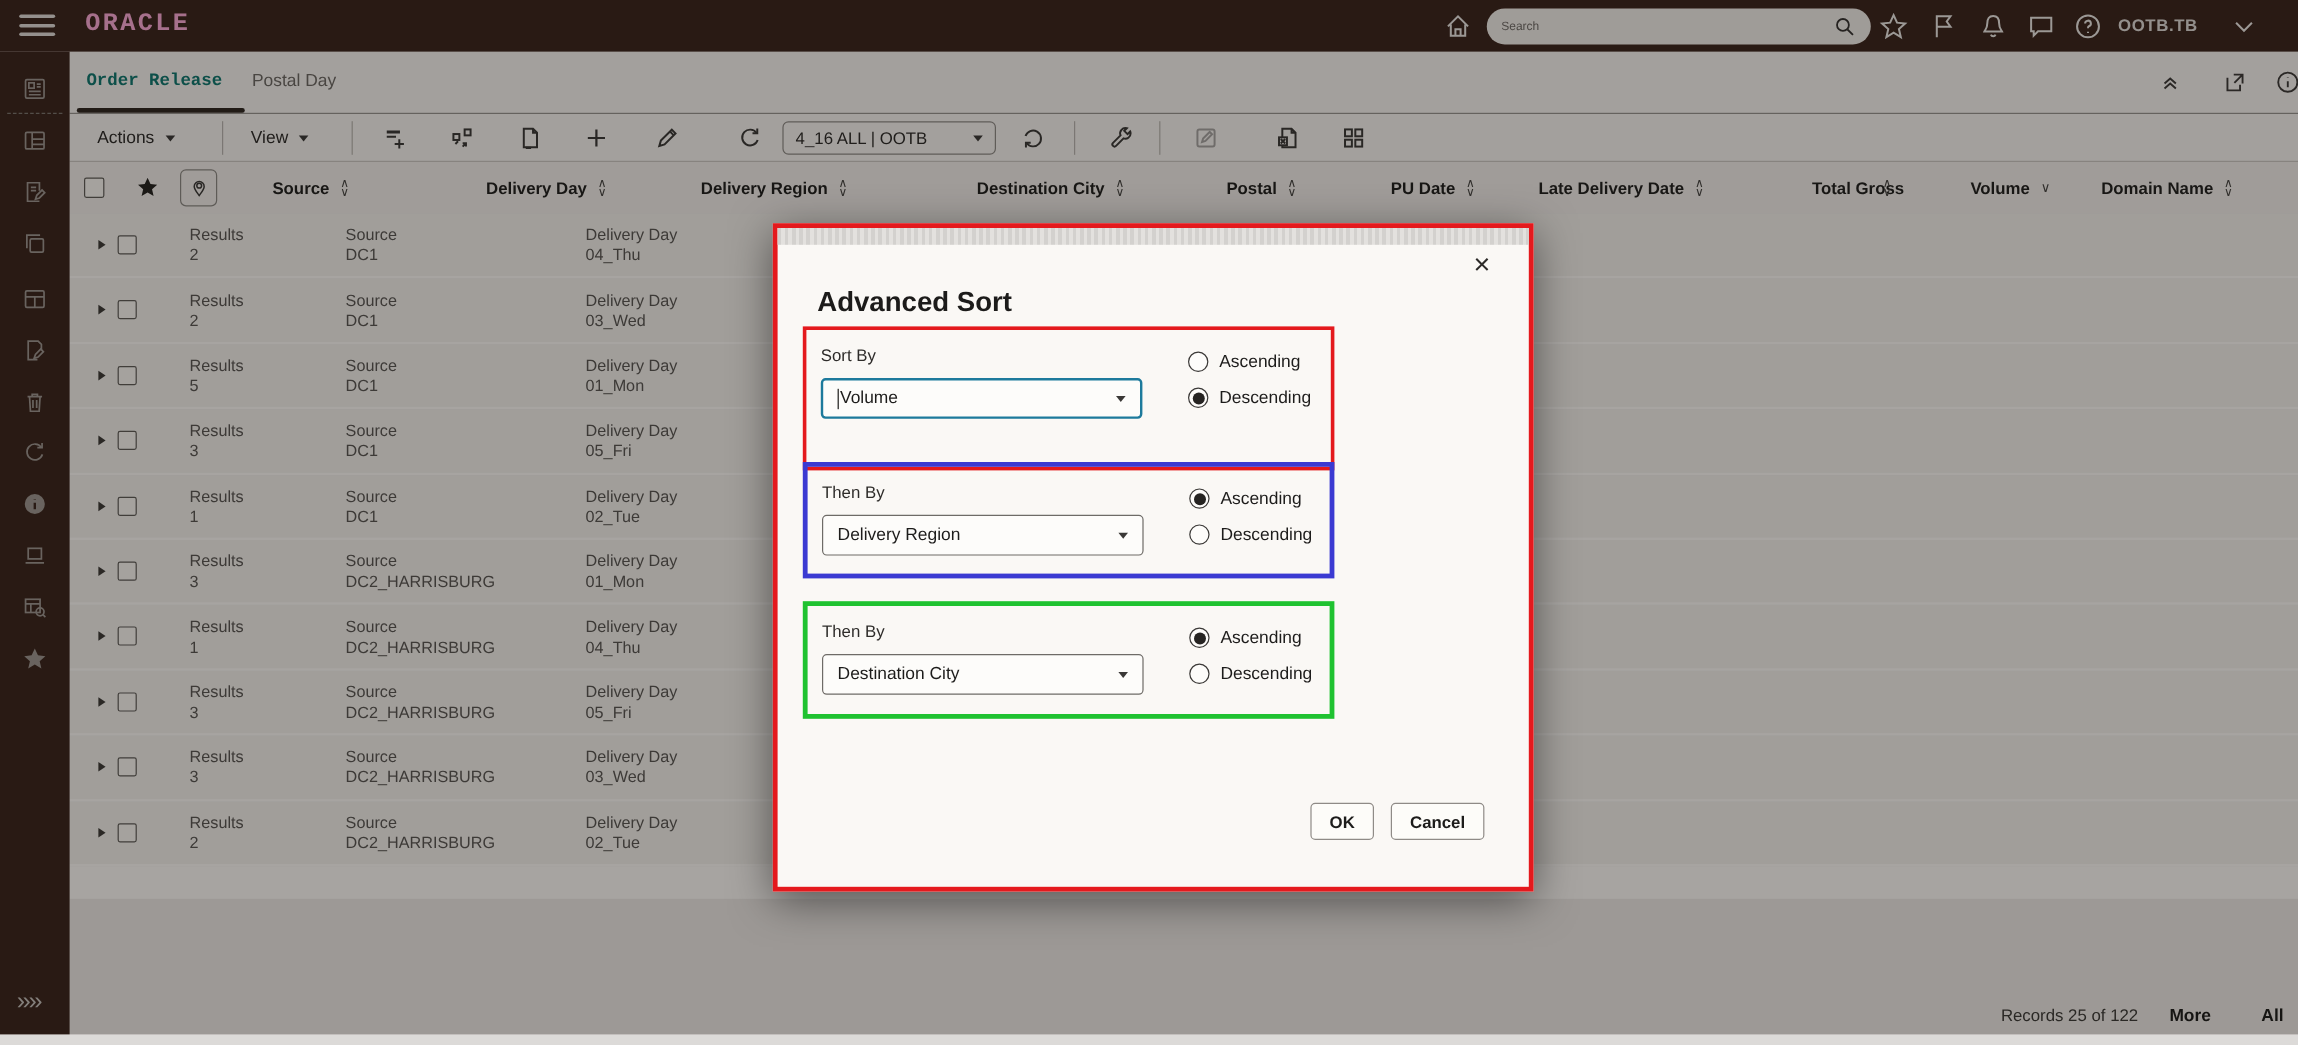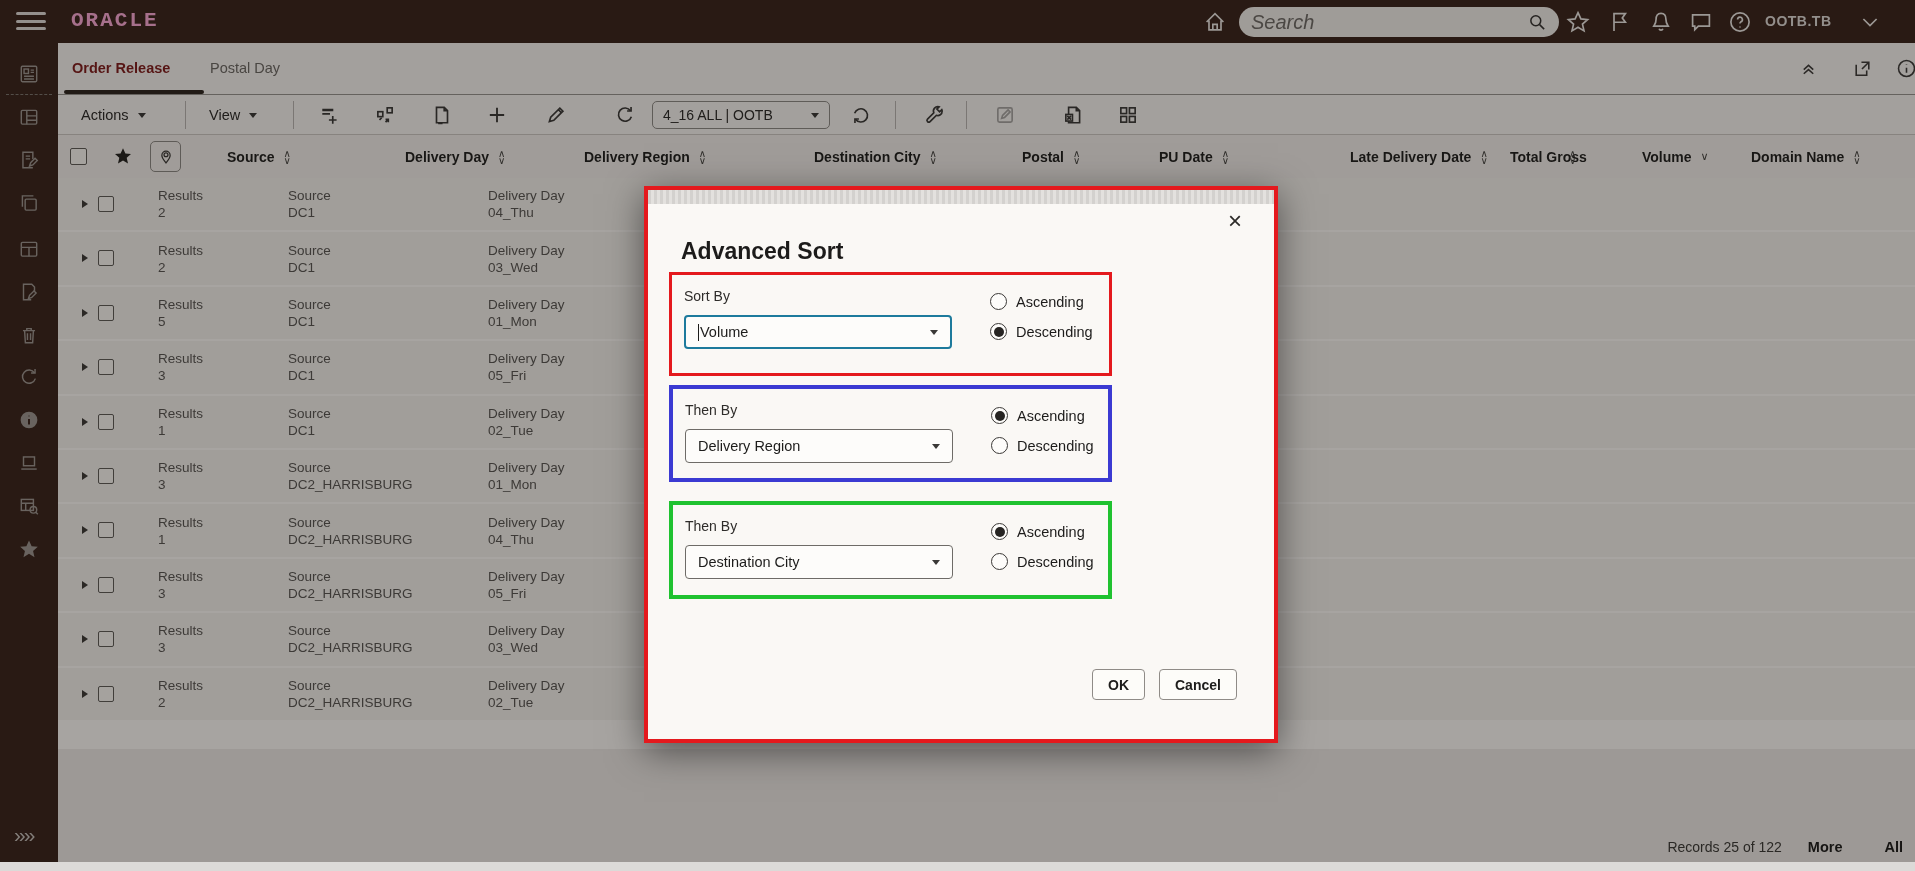--- a/index.html
+++ b/index.html
@@ -8,38 +8,38 @@
 
   
   .topbar { position:absolute; left:0; top:0; width:1915px; height:43px; background:#3a241c; z-index:10; }
   .hamburger { position:absolute; left:16px; top:12px; width:30px; height:19px; cursor:pointer; }
   .hamburger span { display:block; height:3px; background:#ded9d6; border-radius:2px; margin-bottom:4.5px; }
   .brand { position:absolute; left:71px; top:9px; font-size:21px; font-weight:700; letter-spacing:2px; color:#f9a8d4;font-family:Liberation Mono, monospace; }
   .apptitle { position:absolute; left:214px; top:12px; font-size:17px; color:#f6f3f1; }
   .tb-ic { position:absolute; top:10px; width:24px; height:24px; color:#e9e5e2; }
   .tb-ic svg { width:100%; height:100%; stroke:currentColor; fill:none; stroke-width:1.4; }
   .searchpill { position:absolute; left:1239px; top:7px; width:320px; height:30px; border-radius:15px; background:#efebe7; display:flex; align-items:center; padding:0 12px; }
-  .search-ph { flex:1; font-size:20px; color:#6e6a66;font-style:italic; }
+  .search-ph { flex:1; font-size:10px; color:#6e6a66; }
   .sp-ic { width:19px; height:19px; color:#33312f; }
   .sp-ic svg { width:100%; height:100%; stroke:currentColor; fill:none; stroke-width:1.6; }
   .usermenu { position:absolute; left:1765px; top:13px; font-size:14px; font-weight:700; color:#dcd7d4; letter-spacing:.5px; }
 
   
   .sidebar { position:absolute; left:0; top:43px; width:58px; height:828px; background:#3a241c; z-index:10; }
   .sico { position:absolute; left:18px; width:22px; height:22px; color:#9b948f; }
   .sico svg { width:100%; height:100%; stroke:currentColor; fill:none; stroke-width:1.3; }
   .sidesep { position:absolute; left:6px; top:51px; width:46px; border-top:1px dashed #7a736e; }
   .sexpand { position:absolute; left:14px; top:780px; font-size:21px; color:#c4bfbb; letter-spacing:-2px; cursor:pointer; }
 
   
   .main { position:absolute; left:58px; top:43px; width:1857px; height:828px; background:#ebe7e3; }
 
   .tabbar { position:absolute; left:0; top:0; width:100%; height:52px; background:#f4f1ee; border-bottom:1px solid #96928e; }
   .tab { position:absolute; top:17px; font-size:14.5px; cursor:pointer; }
-  .tab-active { left:14px; color:#7f1d1d; font-weight:700; }
+  .tab-active { left:14px; color:#0f766e; font-weight:700;font-family:Liberation Mono, monospace; }
   .tab-idle { left:152px; color:#6b6763; }
   .tab-underline { position:absolute; left:6px; top:47px; width:140px; height:4px; background:#2d2520; border-radius:2px; }
   .tabbar-ic { position:absolute; top:15px; width:21px; height:21px; color:#3c3a38; cursor:pointer; }
   .tabbar-ic svg { width:100%; height:100%; stroke:currentColor; fill:none; stroke-width:1.5; }
 
   .toolbar { position:absolute; left:0; top:52px; width:100%; height:40px; background:#f4f1ee; border-bottom:1px solid #c9c5c1; }
   .tbtn { position:absolute; top:8px; height:24px; display:flex; align-items:center; font-size:14.5px; color:#2c2a28; cursor:pointer; }
   .car { width:0; height:0; border-left:4.5px solid transparent; border-right:4.5px solid transparent; border-top:5.5px solid #3a3836; display:inline-block; margin-left:9px; }
   .tsep { position:absolute; top:6px; height:28px; border-left:1px solid #b7b3af; }
   .tico { position:absolute; top:9px; width:22px; height:22px; color:#3a3836; cursor:pointer; }
@@ -82,21 +82,21 @@
   .bottomstrip { position:absolute; left:0; bottom:0; width:100%; height:9px; background:#dcdad8; z-index:60; }
 
   
   .overlay { position:absolute; inset:0; background:rgba(12,8,6,0.35); z-index:50; }
   .modal { position:absolute; left:644px; top:186px; width:634px; height:557px; background:#faf8f5; border:4px solid #e4191d; z-index:100; box-shadow:0 8px 34px rgba(0,0,0,.5); }
   .mtexture { position:absolute; left:0; top:0; width:100%; height:14px; background:repeating-linear-gradient(90deg,#d3d1ce 0 3px,#e3e1de 3px 6px); }
   .mclose { position:absolute; right:32px; top:20px; font-size:24px; line-height:22px; color:#2c2a28; cursor:pointer; font-weight:400; }
   .mtitle { position:absolute; left:33px; top:48px; font-size:23px; font-weight:700; color:#1c1b1a; }
 
   .sortbox { position:absolute; left:21px; width:443px; }
-  .box-red   { top:82px;  height:104px; border:3px solid #e4191d; }
+  .box-red   { top:82px;  height:120px; border:3px solid #e4191d; }
   .box-blue  { top:195px; height:97px; border:4px solid #3b3ad2; }
   .box-green { top:311px; height:98px; border:4px solid #1fc230; }
   .sb-label { position:absolute; left:12px; top:13px; font-size:14px; color:#2e2c2a; }
   .dd { position:absolute; left:12px; top:40px; width:268px; height:34px; border:1px solid #6e6b67; border-radius:4px; background:#fdfcfa; display:flex; align-items:center; padding:0 12px; font-size:14.5px; color:#1d1c1b; cursor:pointer; }
   .dd-focus { border:2px solid #1d7a9c; }
   .dd .car { position:absolute; right:12px; }
   .textcaret { display:inline-block; width:1px; height:17px; background:#1d1c1b; margin-right:1px; }
   .radios { position:absolute; left:318px; top:18px; display:flex; flex-direction:column; gap:13px; }
   .radiorow { display:flex; align-items:center; gap:9px; font-size:14.5px; color:#1d1c1b; cursor:pointer; }
   .rb { position:relative; width:17px; height:17px; border:1.8px solid #3a3836; border-radius:50%; background:#fdfcfa; flex:0 0 auto; }
@@ -382,21 +382,21 @@
           <span class="sort"></span>
         </span>
       <span class="hcol" style="left:964px">
           <span>Postal</span>
           <span class="sort"></span>
         </span>
       <span class="hcol" style="left:1101px">
           <span>PU Date</span>
           <span class="sort"></span>
         </span>
-      <span class="hcol" style="left:1292px">
+      <span class="hcol" style="left:1224px">
           <span>Late Delivery Date</span>
           <span class="sort"></span>
         </span>
       <span class="hcol" style="left:1452px">
           <span class="tg2" style="width:50px">Total Gross</span>
           <span class="sort"></span>
         </span>
       <span class="hcol" style="left:1584px">
           <span>Volume</span>
           <span class="sort1"></span>

